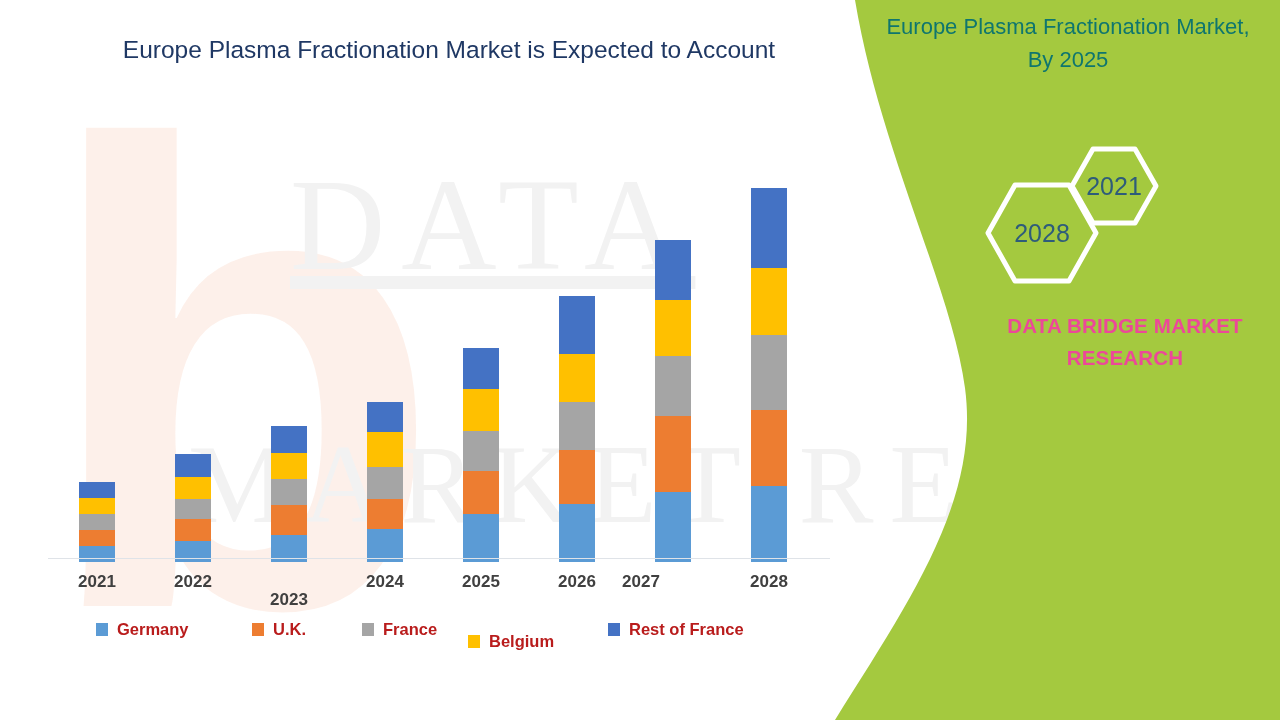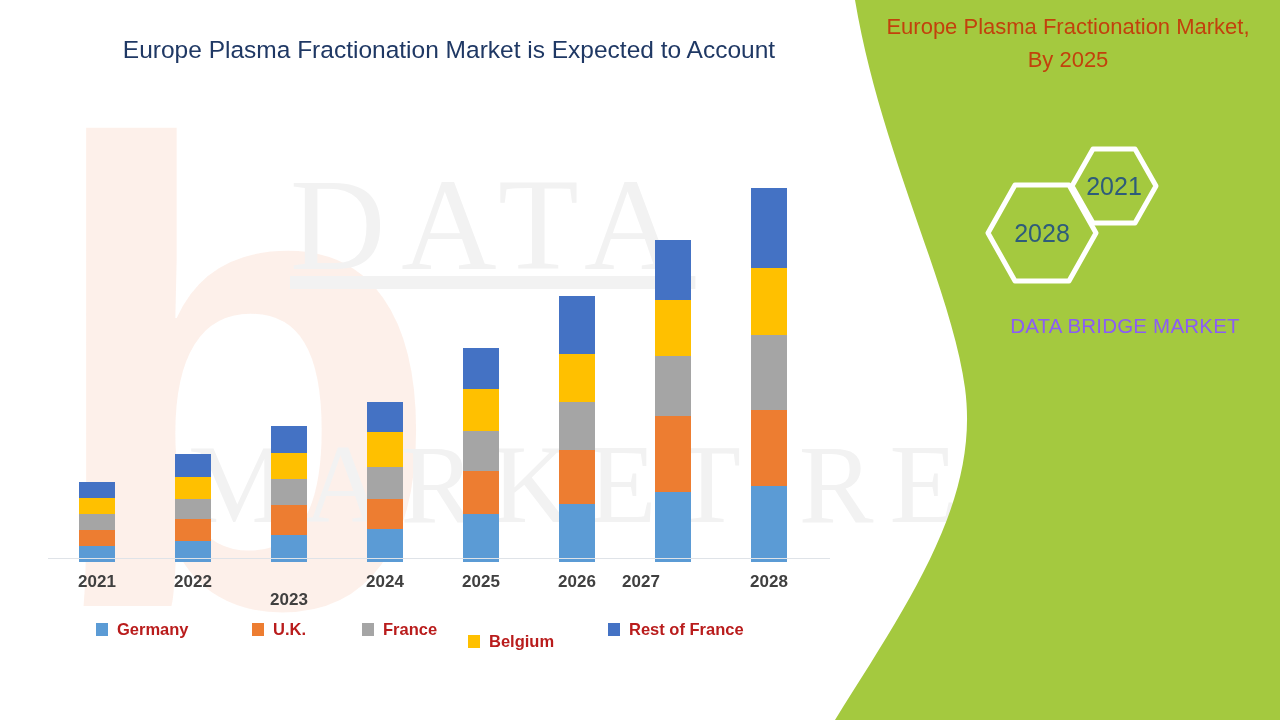--- a/index.html
+++ b/index.html
@@ -47,26 +47,27 @@
   .lg-item{position:absolute;top:0;display:flex;align-items:center;height:26px;}
   .lg-sw{width:12px;height:13px;margin-right:9px;flex:0 0 auto;}
   .lg-tx{color:#b91c1c;font-size:16.5px;font-weight:700;white-space:nowrap;}
 
   
   .green-panel{position:absolute;right:0;top:0;width:460px;height:720px;}
   .green-panel svg{display:block;}
 
   .gp-title{
     position:absolute;left:856px;top:10px;width:424px;
-    text-align:center;color:#c2410c;font-size:22px;line-height:33px;
+    text-align:center;color:#0f766e;font-size:22px;line-height:33px;
   }
   .gp-brand{
     position:absolute;left:1000px;top:310px;width:250px;
-    text-align:center;color:#8b5cf6;font-size:20.5px;line-height:32px;
+    text-align:center;color:#ec4899;font-size:20.5px;line-height:32px;
     letter-spacing:.2px;
+    font-weight:bold;
   }
   .hexwrap{position:absolute;left:985px;top:145px;width:200px;height:145px;}
 
   
   .logo{position:absolute;left:890px;top:634px;width:215px;height:66px;}
   .logo-mark{position:absolute;left:0;top:2px;width:70px;height:60px;}
   .logo-txt{position:absolute;left:72px;top:4px;width:150px;}
   .logo-main{color:#2b2b2b;font-family:"Liberation Serif","DejaVu Serif",serif;
     font-size:23px;letter-spacing:.5px;line-height:26px;white-space:nowrap;}
   .logo-rule{width:142px;height:1.4px;background:#6f6f30;margin:1px 0 2px 1px;}
@@ -197,16 +198,17 @@
     <svg width="200" height="145" viewBox="0 0 200 145">
       <polygon points="108,4 150,4 171,41 150,78 108,78 87,41" fill="none" stroke="#ffffff" stroke-width="5" stroke-linejoin="round"></polygon>
       <polygon points="30,40 84,40 111,88 84,136 30,136 3,88" fill="none" stroke="#ffffff" stroke-width="5" stroke-linejoin="round"></polygon>
       <text id="hex-small" x="129" y="50" text-anchor="middle" font-family="Liberation Sans, sans-serif" font-size="25" fill="#2E5C7A">2021</text>
       <text id="hex-large" x="57" y="97" text-anchor="middle" font-family="Liberation Sans, sans-serif" font-size="25" fill="#2E5C7A">2028</text>
     </svg>
   </div>
 
   <div class="gp-brand">
     <div>DATA BRIDGE MARKET</div>
+    <div>RESEARCH</div>
   </div>
 
 
 </div>
 
 </body></html>

